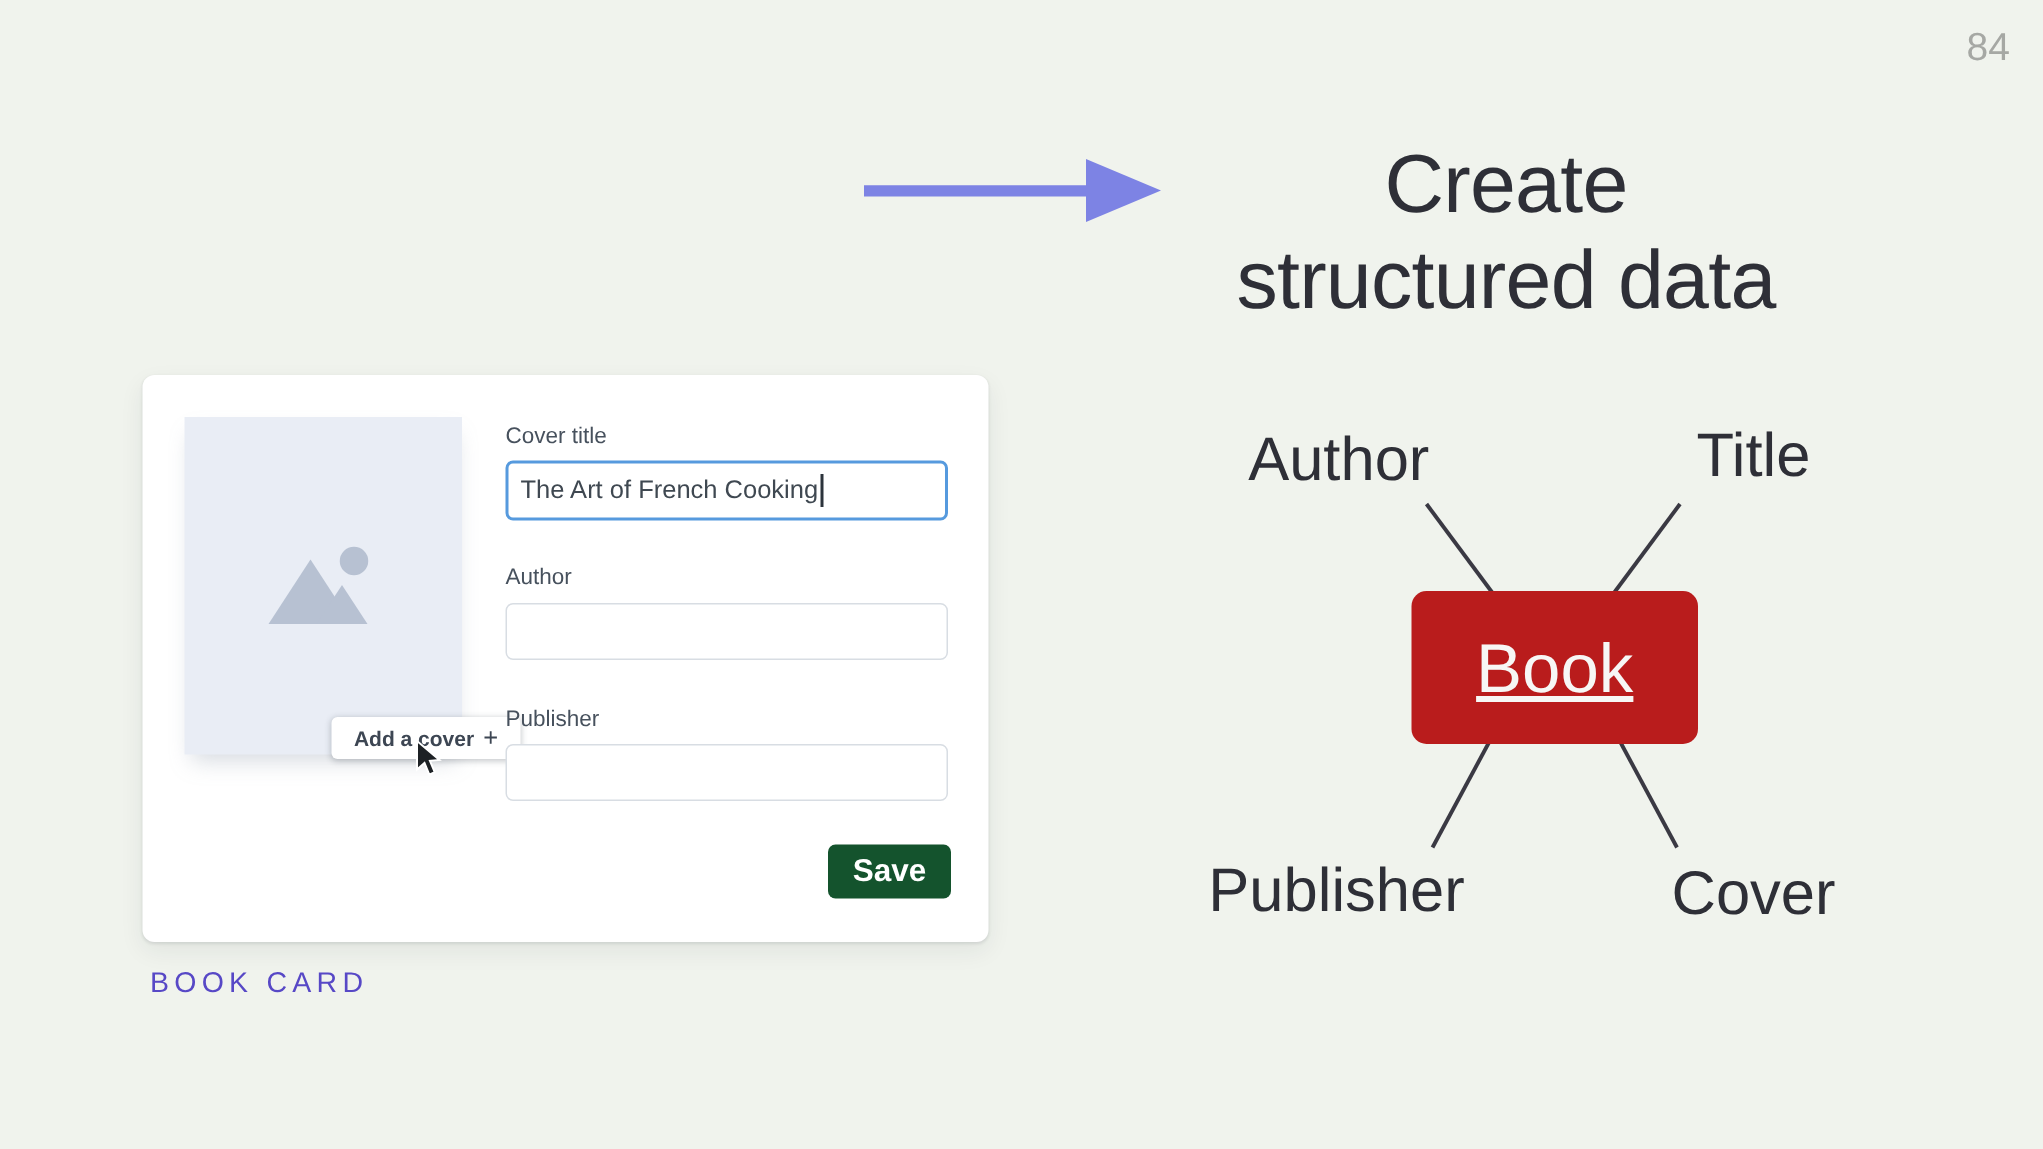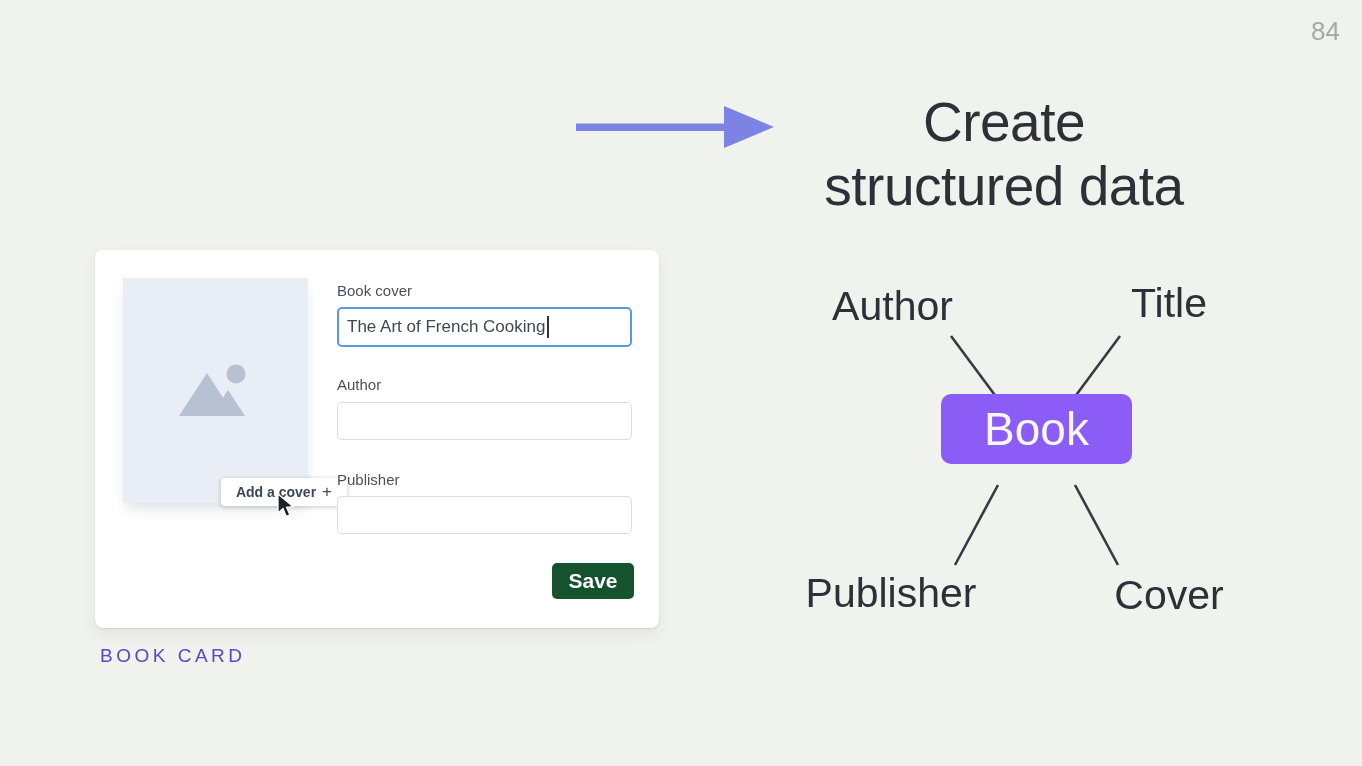--- a/index.html
+++ b/index.html
@@ -39,22 +39,22 @@
   .input-publisher{top:246px;}
   .caret{display:inline-block;width:2px;height:22px;background:#2c343c;margin-left:2px;}
 
   .save-btn{position:absolute;left:457px;top:313px;width:82px;height:36px;background:#14532d;border:none;
             border-radius:5px;color:#ffffff;font-size:21px;font-weight:700;font-family:"Liberation Sans",sans-serif;cursor:pointer;}
 
   .caption{position:absolute;left:100px;top:645px;font-size:19px;letter-spacing:3.5px;color:#5748c6;font-weight:500;}
 
   
   .connectors{position:absolute;left:0;top:0;pointer-events:none;}
-  .node{position:absolute;left:941px;top:394px;width:191px;height:70px;background:#8b5cf6;border-radius:10px;
-        display:flex;align-items:center;justify-content:center;color:#f7f7f5;font-size:46px;font-weight:300;}
+  .node{position:absolute;left:941px;top:394px;width:191px;height:102px;background:#b91c1c;border-radius:10px;
+        display:flex;align-items:center;justify-content:center;color:#f7f7f5;font-size:46px;font-weight:300;text-decoration:underline;}
   .attr{position:absolute;font-size:41px;color:#2e2f37;text-align:center;font-weight:400;}
   .attr-author{left:790px;top:283px;width:205px;}
   .attr-title{left:1069px;top:280px;width:200px;text-align:center;}
   .attr-publisher{left:780px;top:570px;width:222px;}
   .attr-cover{left:1069px;top:572px;width:200px;}
 </style>
 </head>
 <body>
 
 <div class="slide">
@@ -82,21 +82,21 @@
       </svg>
       <div class="cover-btn">
         <span>Add a cover</span>
         <span class="plus">+</span>
       </div>
       <svg class="cursor-svg" width="22" height="26" viewBox="0 0 22 26">
         <path d="M3,1 L3,20 L8,15.6 L11.2,23.4 L14.8,21.8 L11.6,14.2 L18,13.6 Z" fill="#1d2125" stroke="#ffffff" stroke-width="1.3"></path>
       </svg>
     </div>
 
-    <div class="field-label label-title">Book cover</div>
+    <div class="field-label label-title">Cover title</div>
     <div class="field-input input-title">
       <span>The Art of French Cooking</span>
       <span class="caret"></span>
     </div>
 
     <div class="field-label label-author">Author</div>
     <div class="field-input input-author">
       <span></span>
     </div>
 

